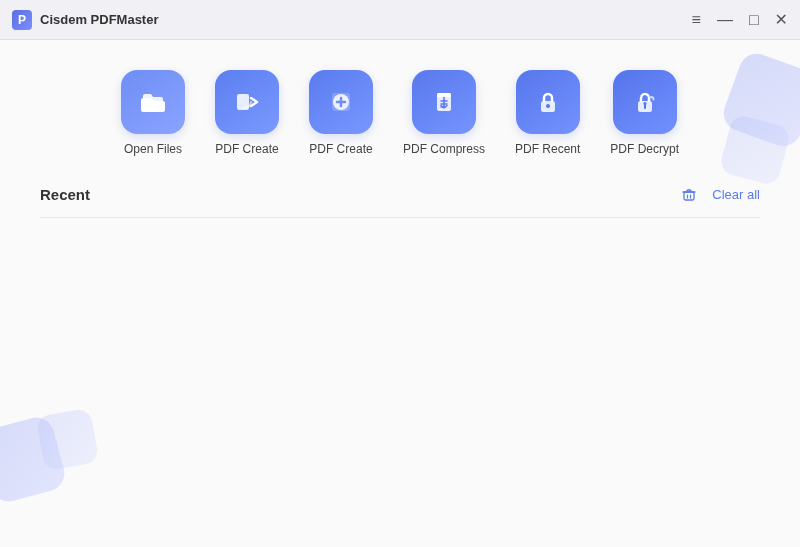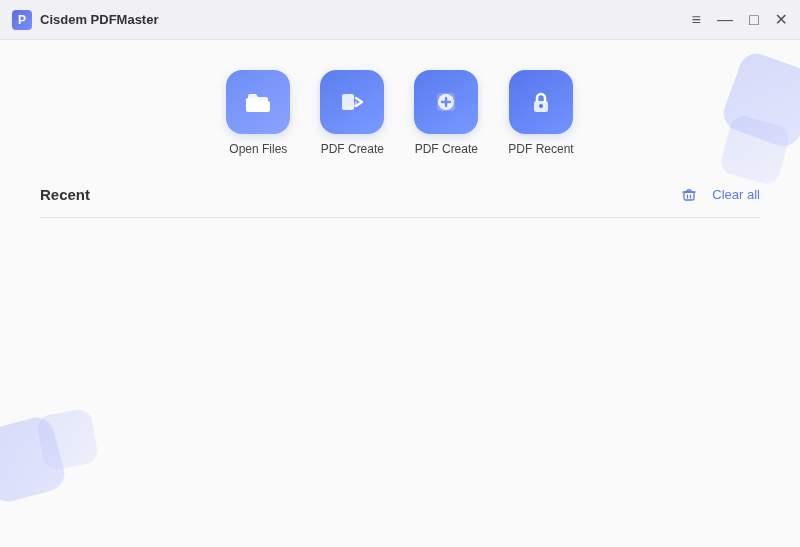--- a/index.html
+++ b/index.html
@@ -242,32 +242,55 @@
         <div class="tool-icon-wrapper icon-pdf-create">
           <svg viewBox="0 0 32 32" fill="none" xmlns="http://www.w3.org/2000/svg">
             <rect x="7" y="7" width="18" height="18" rx="3" fill="white" opacity="0.2"></rect>
             <circle cx="16" cy="16" r="8" fill="white" opacity="0.85"></circle>
             <path d="M16 12V20M12 16H20" stroke="#6e8ef5" stroke-width="2.5" stroke-linecap="round"></path>
           </svg>
         </div>
         <span class="tool-label">PDF Create</span>
       </div>
 
+      <div class="tool-item">
+        <div class="tool-icon-wrapper icon-pdf-compress">
+          <svg viewBox="0 0 32 32" fill="none" xmlns="http://www.w3.org/2000/svg">
+            <rect x="9" y="7" width="14" height="18" rx="2" fill="white" opacity="0.85"></rect>
+            <rect x="9" y="7" width="14" height="4" rx="2" fill="white"></rect>
+            <path d="M13 15H19M13 18H19M13 21H17" stroke="#5878ed" stroke-width="1.5" stroke-linecap="round"></path>
+            <path d="M16 11.5V22M13 19.5L16 22L19 19.5" stroke="#5878ed" stroke-width="1.5" stroke-linecap="round" stroke-linejoin="round"></path>
+          </svg>
+        </div>
+        <span class="tool-label">PDF Compress</span>
+      </div>
 
       <div class="tool-item">
         <div class="tool-icon-wrapper icon-pdf-encrypt">
           <svg viewBox="0 0 32 32" fill="none" xmlns="http://www.w3.org/2000/svg">
             <rect x="9" y="15" width="14" height="11" rx="2.5" fill="white" opacity="0.85"></rect>
             <path d="M12 15V12C12 9.8 13.8 8 16 8C18.2 8 20 9.8 20 12V15" stroke="white" stroke-width="2.5" stroke-linecap="round"></path>
             <circle cx="16" cy="20" r="2" fill="#5676ec"></circle>
           </svg>
         </div>
         <span class="tool-label">PDF Recent</span>
       </div>
 
+      <div class="tool-item">
+        <div class="tool-icon-wrapper icon-pdf-decrypt">
+          <svg viewBox="0 0 32 32" fill="none" xmlns="http://www.w3.org/2000/svg">
+            <rect x="9" y="15" width="14" height="11" rx="2.5" fill="white" opacity="0.85"></rect>
+            <path d="M12 15V12C12 9.8 13.8 8 16 8C18.2 8 20 9.8 20 12V15" stroke="white" stroke-width="2.5" stroke-linecap="round" stroke-dasharray="3 2"></path>
+            <path d="M22 11C23.5 11 24.5 12 24.5 13.5" stroke="white" stroke-width="2" stroke-linecap="round" opacity="0.7"></path>
+            <path d="M16 18V22" stroke="#5474eb" stroke-width="2" stroke-linecap="round"></path>
+            <circle cx="16" cy="17.5" r="1.5" fill="#5474eb"></circle>
+          </svg>
+        </div>
+        <span class="tool-label">PDF Decrypt</span>
+      </div>
 
     </div>
   </div>
 
   <div class="recent-section">
     <div class="recent-header">
       <span class="recent-title">Recent</span>
       <button class="clear-all-btn">
         <svg width="14" height="14" viewBox="0 0 14 14" fill="none">
           <rect x="2" y="4" width="10" height="8" rx="1.5" stroke="#5b7be8" stroke-width="1.3"></rect>

